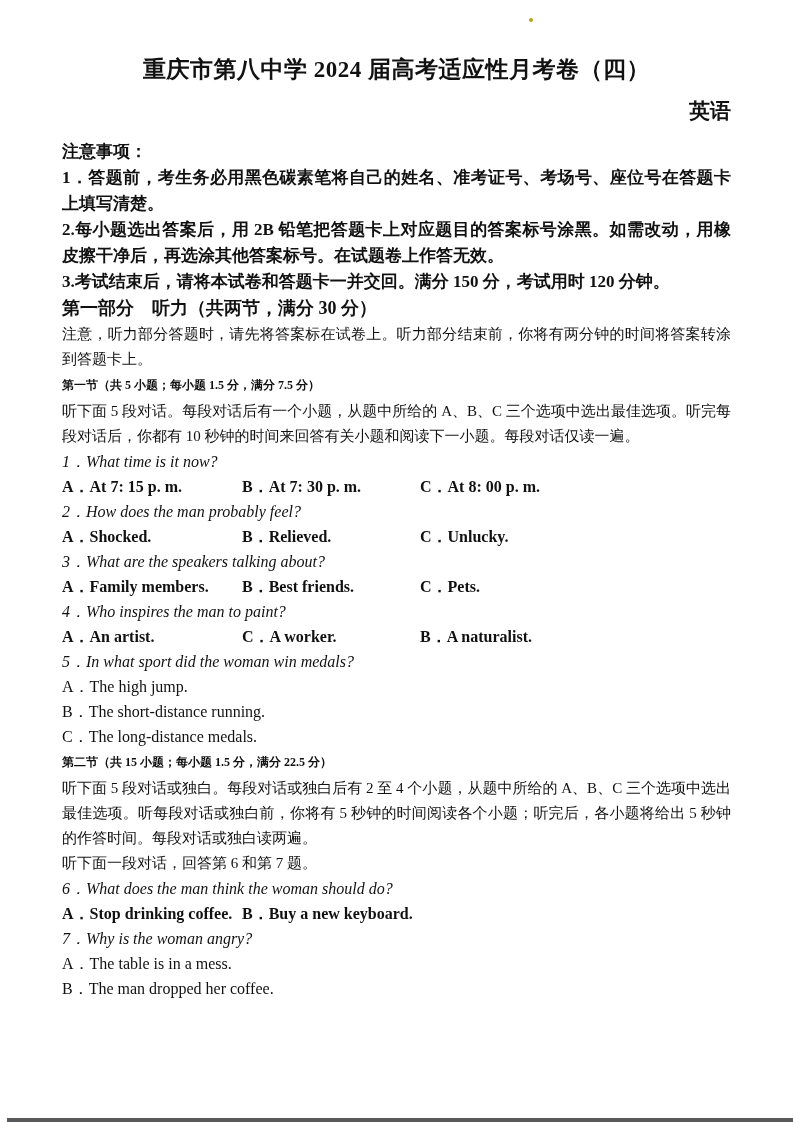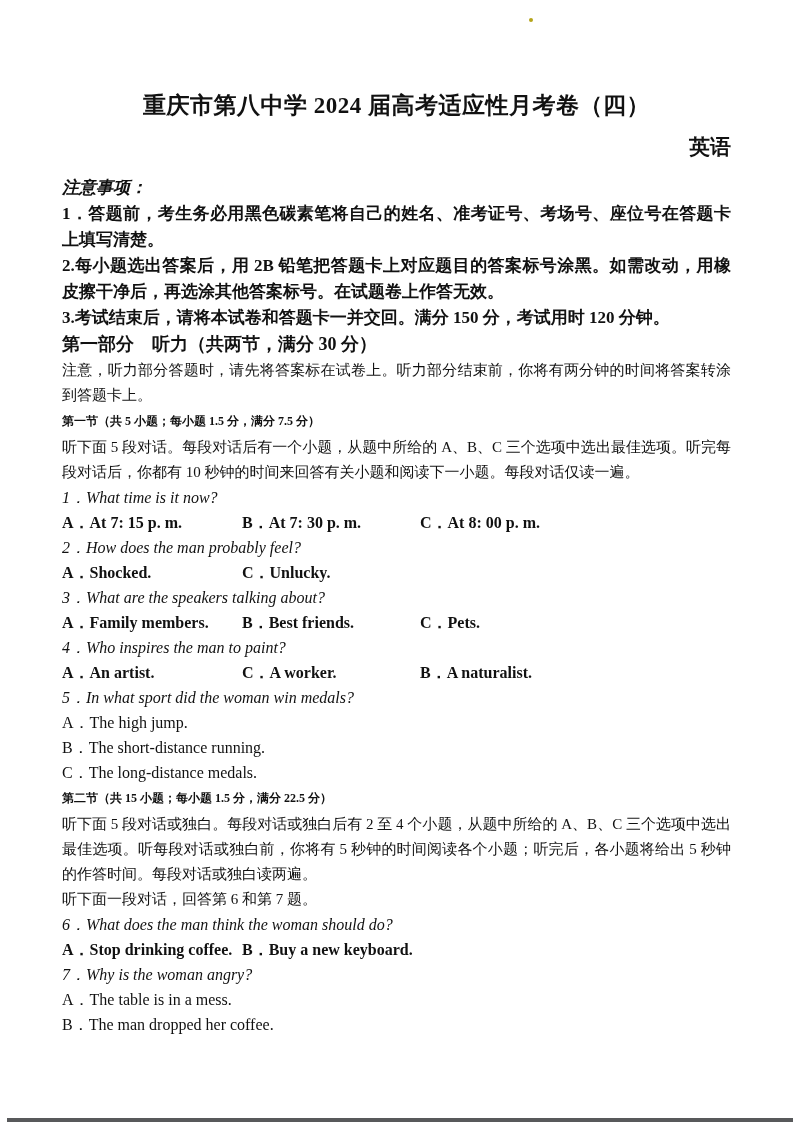--- a/index.html
+++ b/index.html
@@ -1,34 +1,34 @@
 <!DOCTYPE html>
 <html><head>
 <meta charset="utf-8">
 <style>
   html,body{margin:0;padding:0;background:#ffffff;}
   body{
     width:793px;height:1122px;position:relative;overflow:hidden;
     font-family:"Liberation Serif","DejaVu Serif",serif;
     color:#111;
   }
-  .page{padding:92px 62px 0 62px;}
+  .page{padding:56px 62px 0 62px;}
   .stray-dot{
     position:absolute;left:529px;top:18px;width:4px;height:4px;
     border-radius:50%;
   }
   .title{
     font-size:23px;font-weight:bold;text-align:center;margin:0;line-height:28px;
     letter-spacing:.5px;
   }
   .subtitle{
     font-size:21px;font-weight:bold;text-align:right;margin:14px 0 0 0;line-height:26px;
   }
   p{margin:0;}
-  .notice-head{font-size:17px;font-weight:bold;line-height:26px;margin-top:15px;font-style:italic;}
+  .notice-head{font-size:17px;font-weight:bold;line-height:26px;margin-top:15px;}
   .notice-item{font-size:17px;font-weight:bold;line-height:26px;text-align:justify;}
   .part-head{font-size:18px;font-weight:bold;line-height:27px;}
   .sec-head{font-size:12px;font-weight:bold;line-height:27px;}
   .note{font-size:15px;line-height:25px;text-align:justify;}
   .lead{font-size:15px;line-height:25px;}
   .q-line{font-size:16px;line-height:25px;font-style:italic;}
   .q-num{display:inline;}
   .options-row{display:flex;font-weight:bold;}
   .options-row .opt:nth-child(1){width:180px;}
   .options-row .opt:nth-child(2){width:178px;}
@@ -65,20 +65,21 @@
           <p class="opt"><span class="opt-label">A．</span><span>At 7: 15 p. m.</span></p>
           <p class="opt"><span class="opt-label">B．</span><span>At 7: 30 p. m.</span></p>
           <p class="opt"><span class="opt-label">C．</span><span>At 8: 00 p. m.</span></p>
         </div>
   </div>
 
   <div class="question">
     <p class="q-line"><span class="q-num">2．</span><span class="q-body">How does the man probably feel?</span></p>
     <div class="options options-row">
           <p class="opt"><span class="opt-label">A．</span><span>Shocked.</span></p>
+          <p class="opt"><span class="opt-label">B．</span><span>Relieved.</span></p>
           <p class="opt"><span class="opt-label">C．</span><span>Unlucky.</span></p>
         </div>
   </div>
 
   <div class="question">
     <p class="q-line"><span class="q-num">3．</span><span class="q-body">What are the speakers talking about?</span></p>
     <div class="options options-row">
           <p class="opt"><span class="opt-label">A．</span><span>Family members.</span></p>
           <p class="opt"><span class="opt-label">B．</span><span>Best friends.</span></p>
           <p class="opt"><span class="opt-label">C．</span><span>Pets.</span></p>

